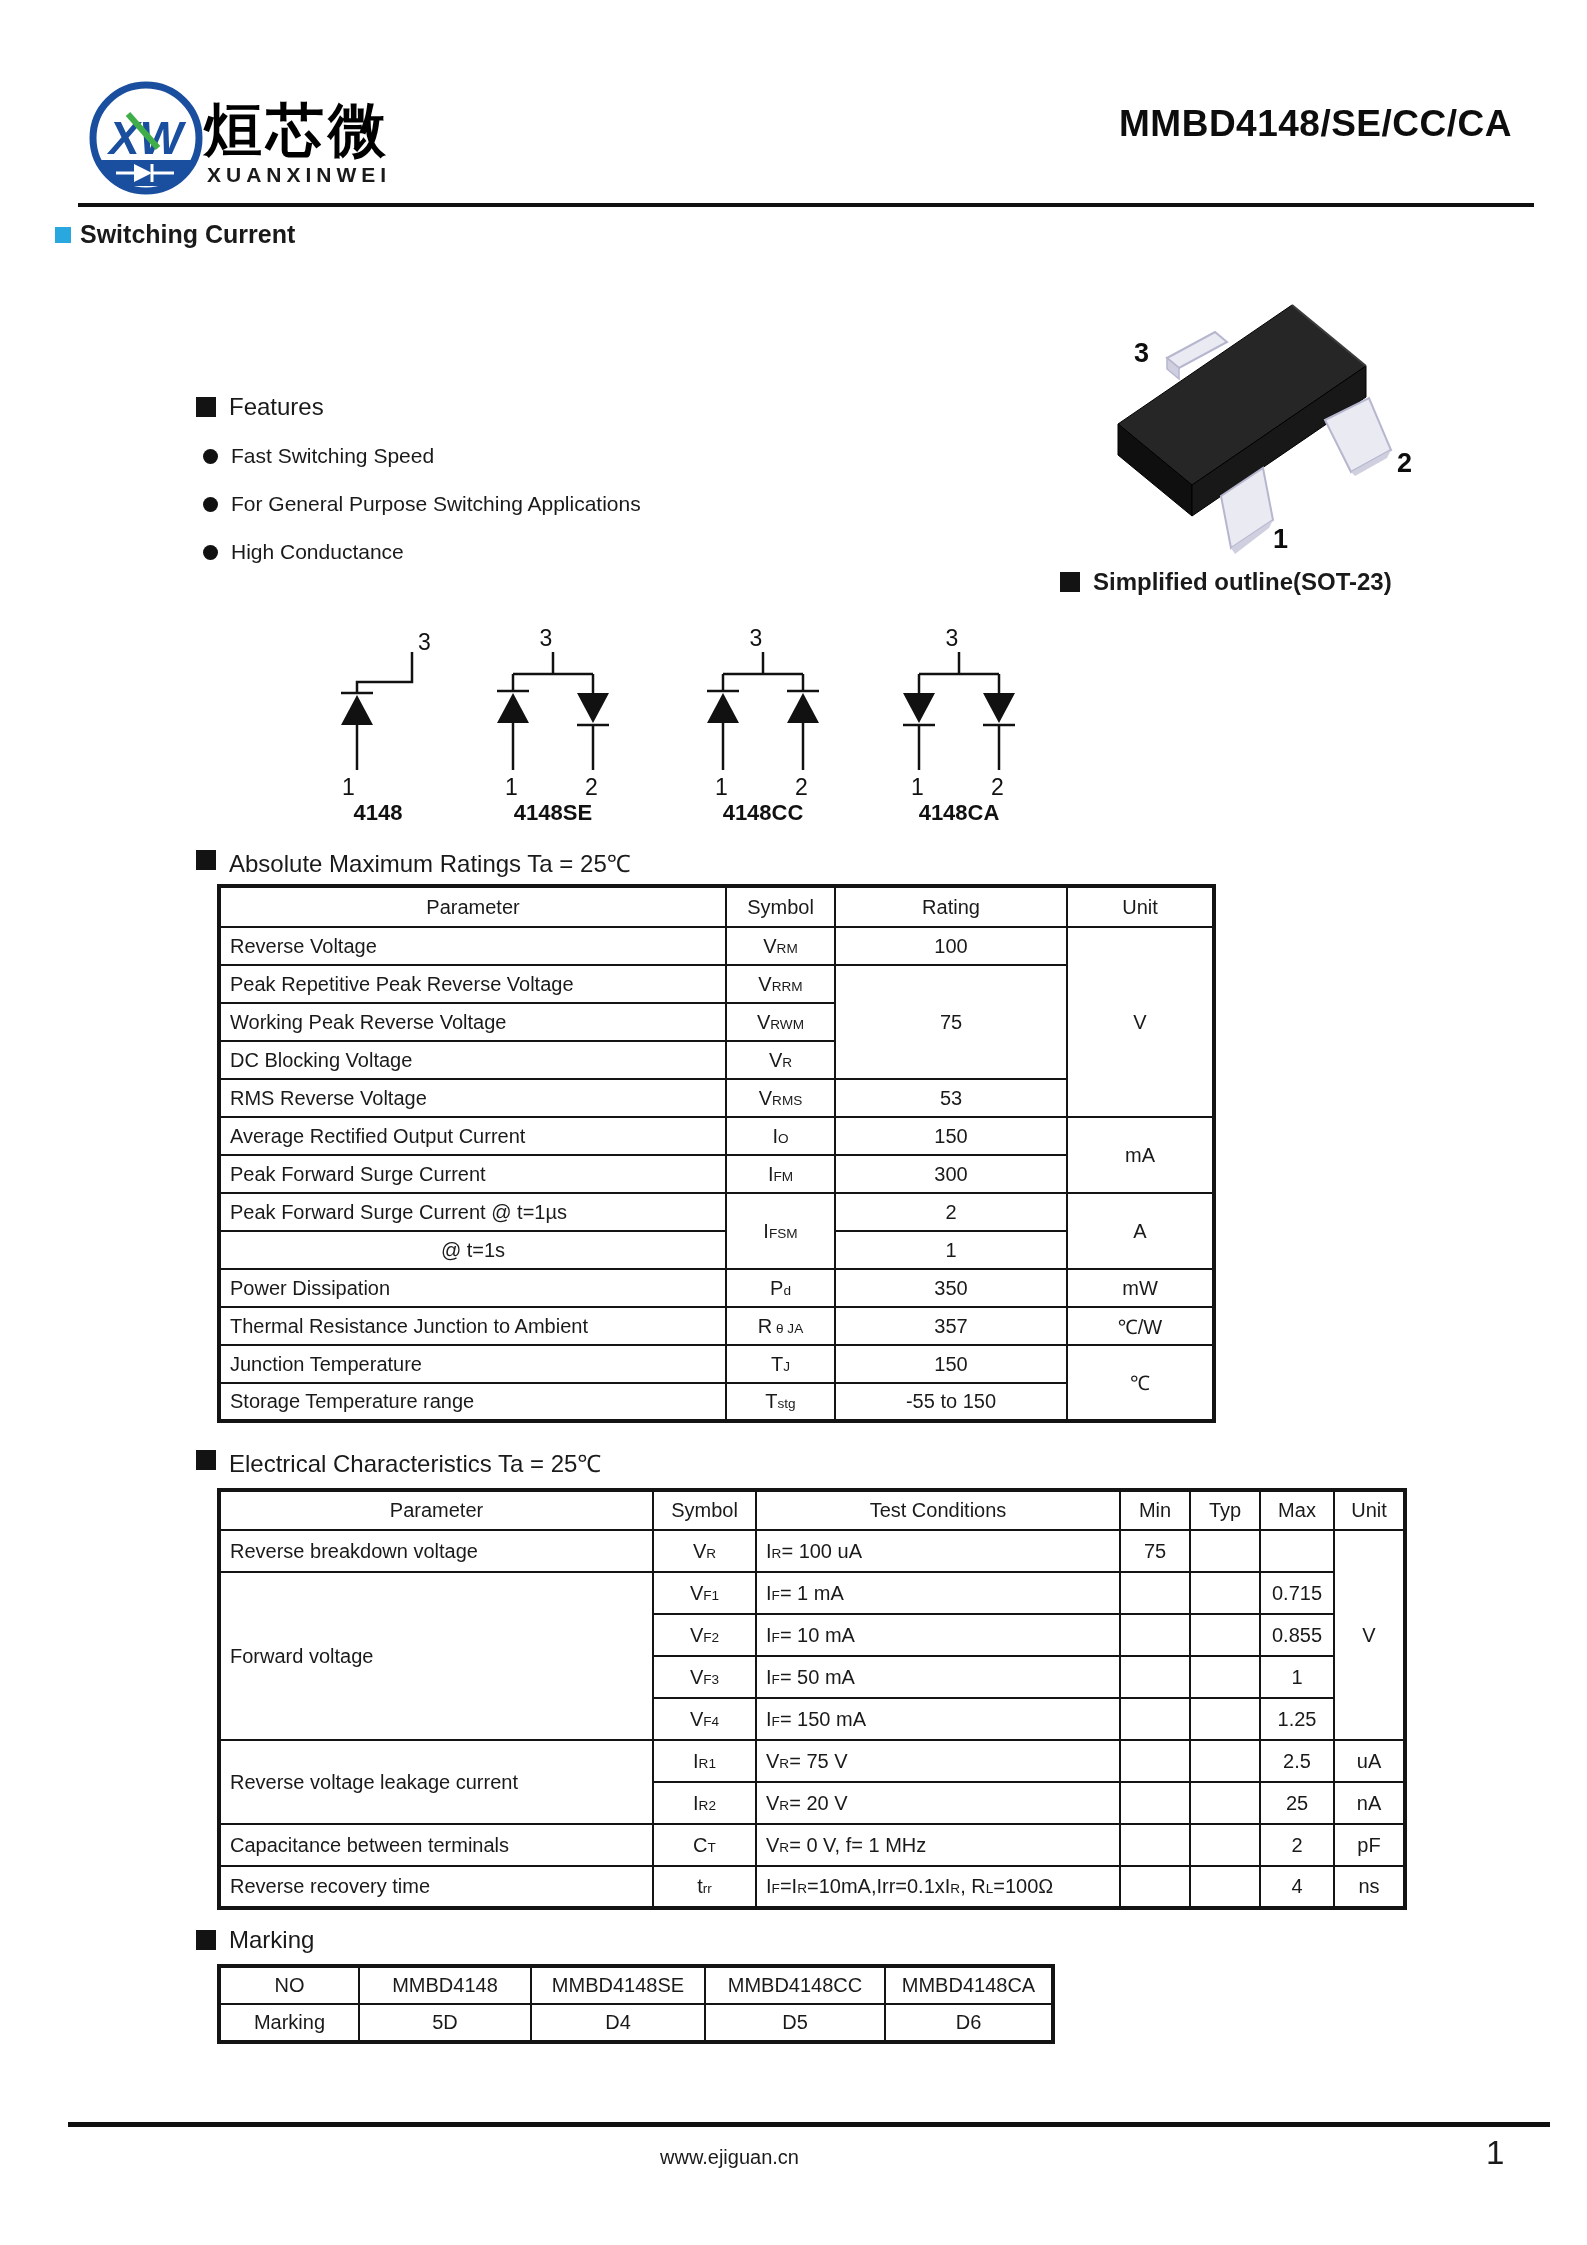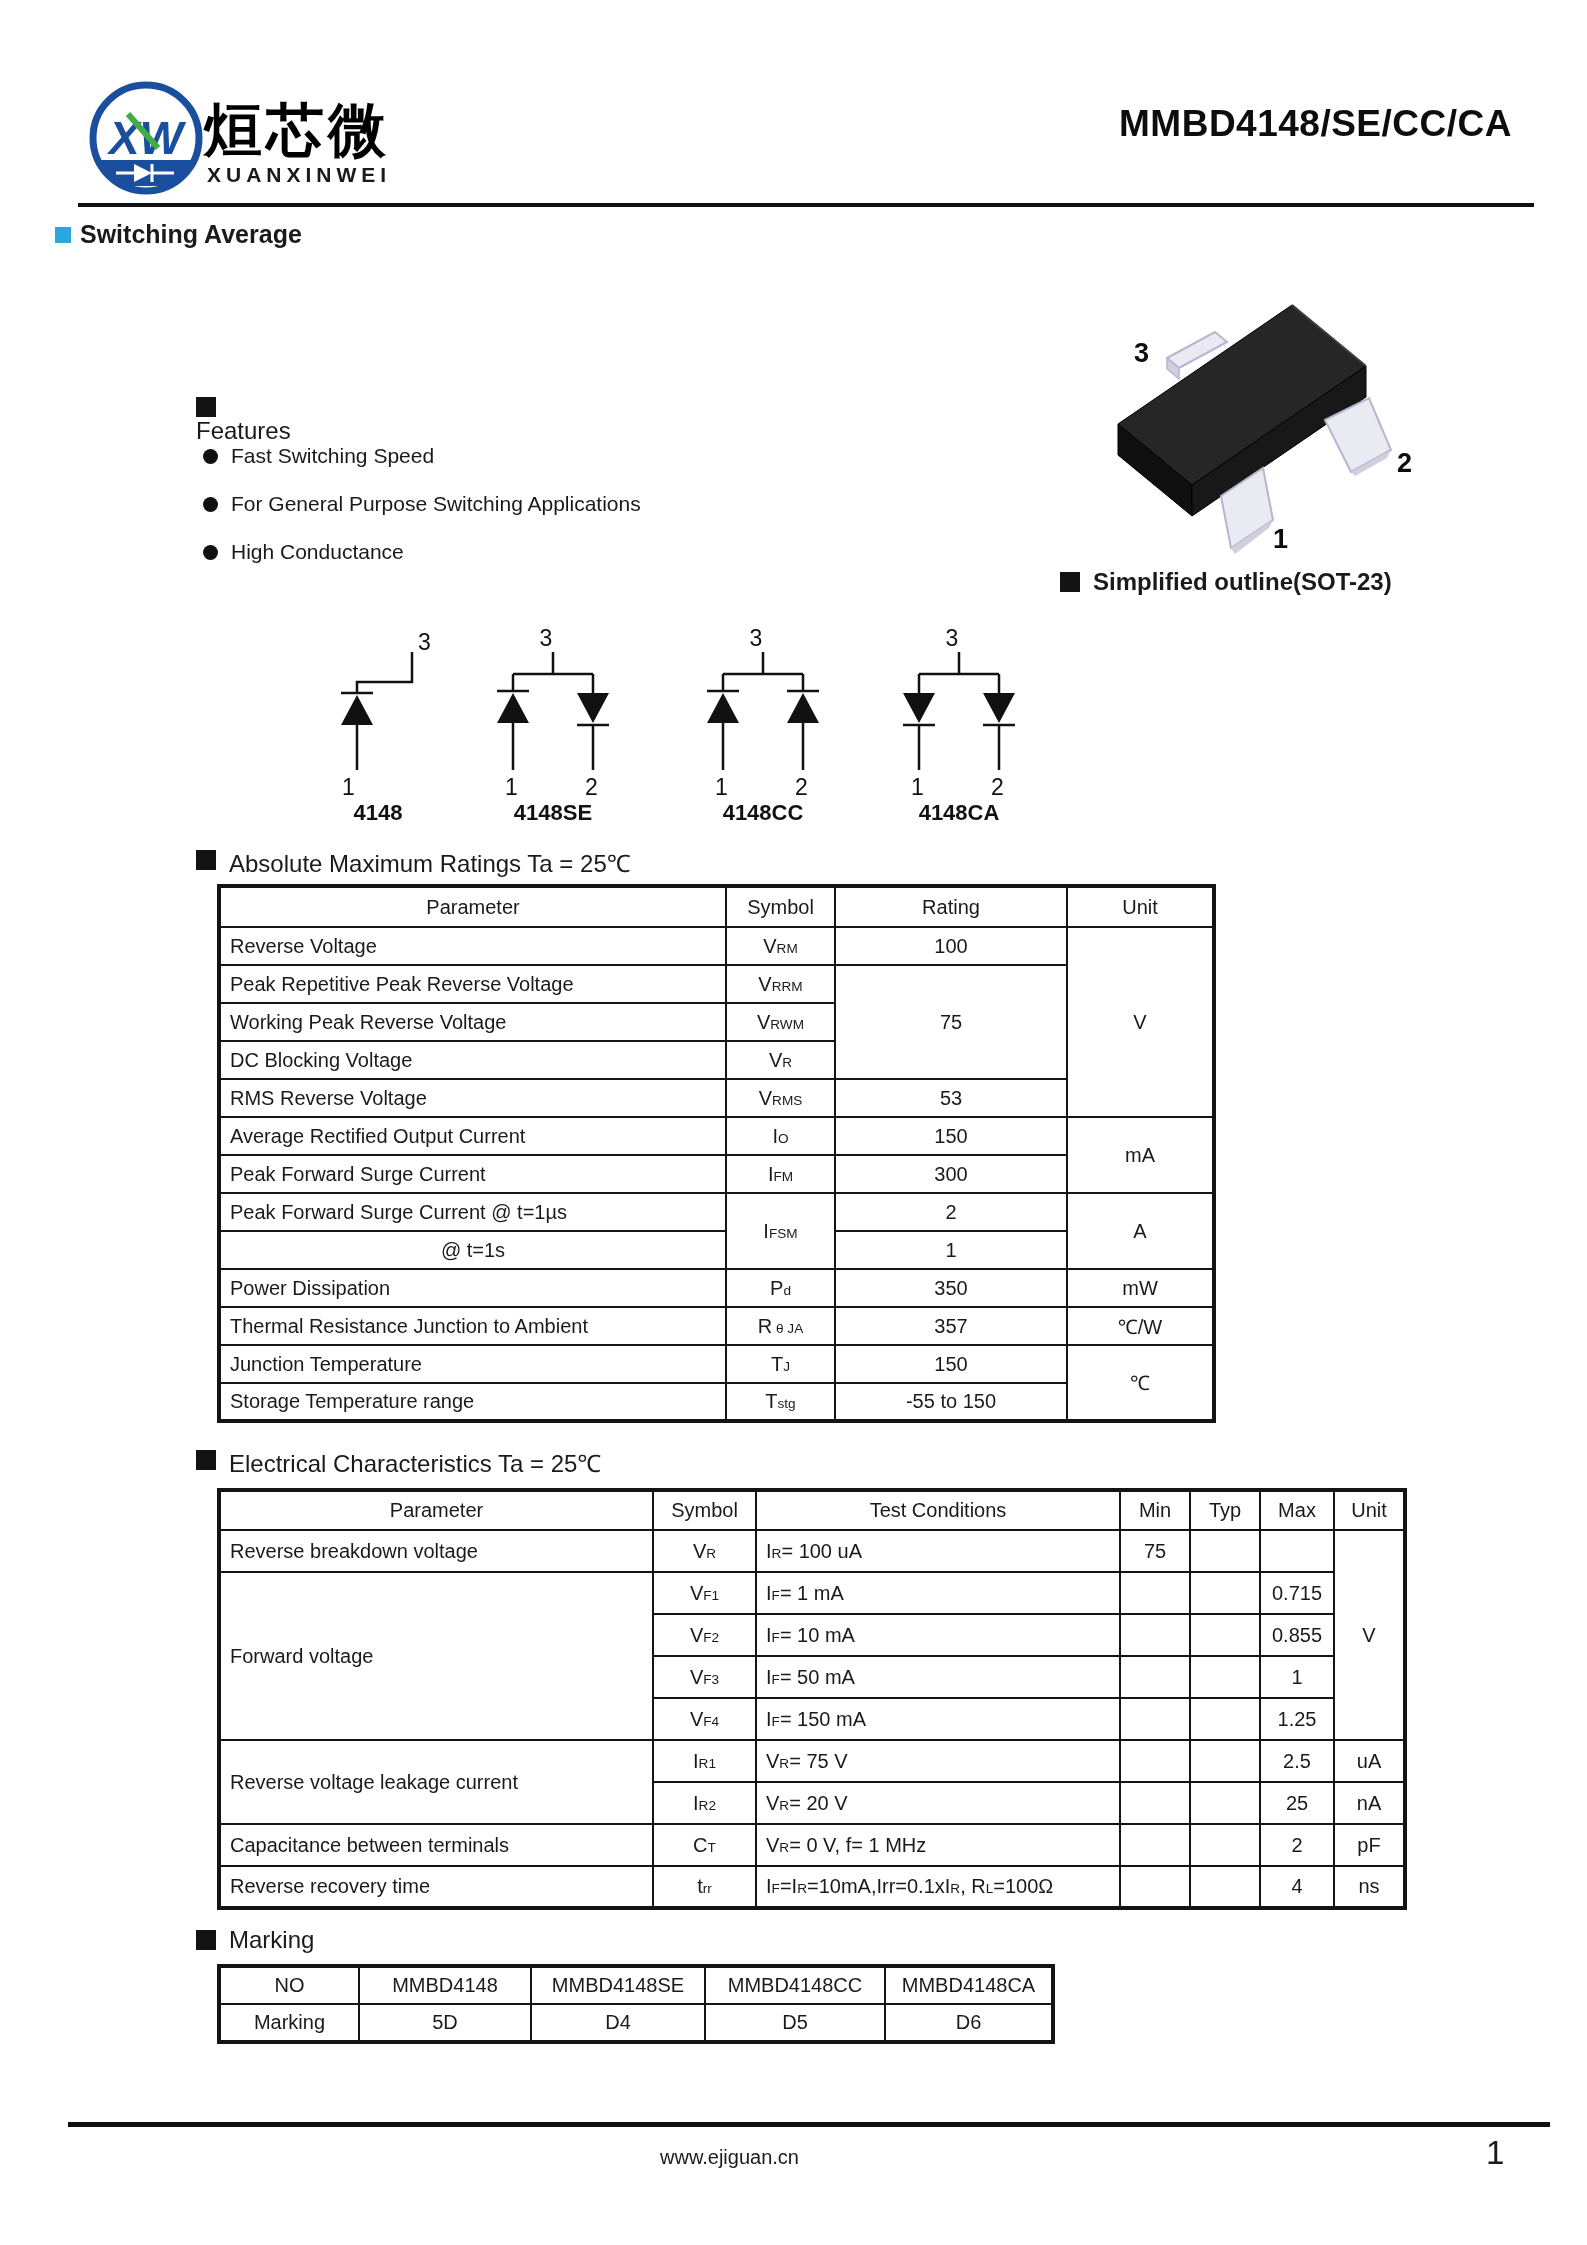--- a/index.html
+++ b/index.html
@@ -66,24 +66,24 @@
       <polygon points="50,86 50,104 68,95" fill="#ffffff"></polygon>
     </g>
   </svg>
   <div class="abs brand-cn" style="left:204px;top:92px;">烜芯微</div>
   <div class="abs brand-en" style="left:207px;top:163px;">XUANXINWEI</div>
   <div class="abs doc-title" style="right:75px;top:103px;">MMBD4148/SE/CC/CA</div>
   <div class="abs rule" style="left:78px;top:203px;width:1456px;height:4px;"></div>
 
   <div class="abs headrow" style="left:55px;top:220px;">
     <span class="sq sq16"></span>
-    <span class="h-bold">Switching Average</span>
-  </div>
-
-  <div class="abs headrow" style="left:196px;top:393px;flex-direction:column;">
+    <span class="h-bold">Switching Current</span>
+  </div>
+
+  <div class="abs headrow" style="left:196px;top:393px;">
     <span class="sq sq20"></span>
     <span class="h-reg">Features</span>
   </div>
   <div class="abs feat-item" style="left:203px;top:444px;">
     <span class="dot"></span>
     <span class="feat-text">Fast Switching Speed</span>
   </div>
   <div class="abs feat-item" style="left:203px;top:492px;">
     <span class="dot"></span>
     <span class="feat-text">For General Purpose Switching Applications</span>

